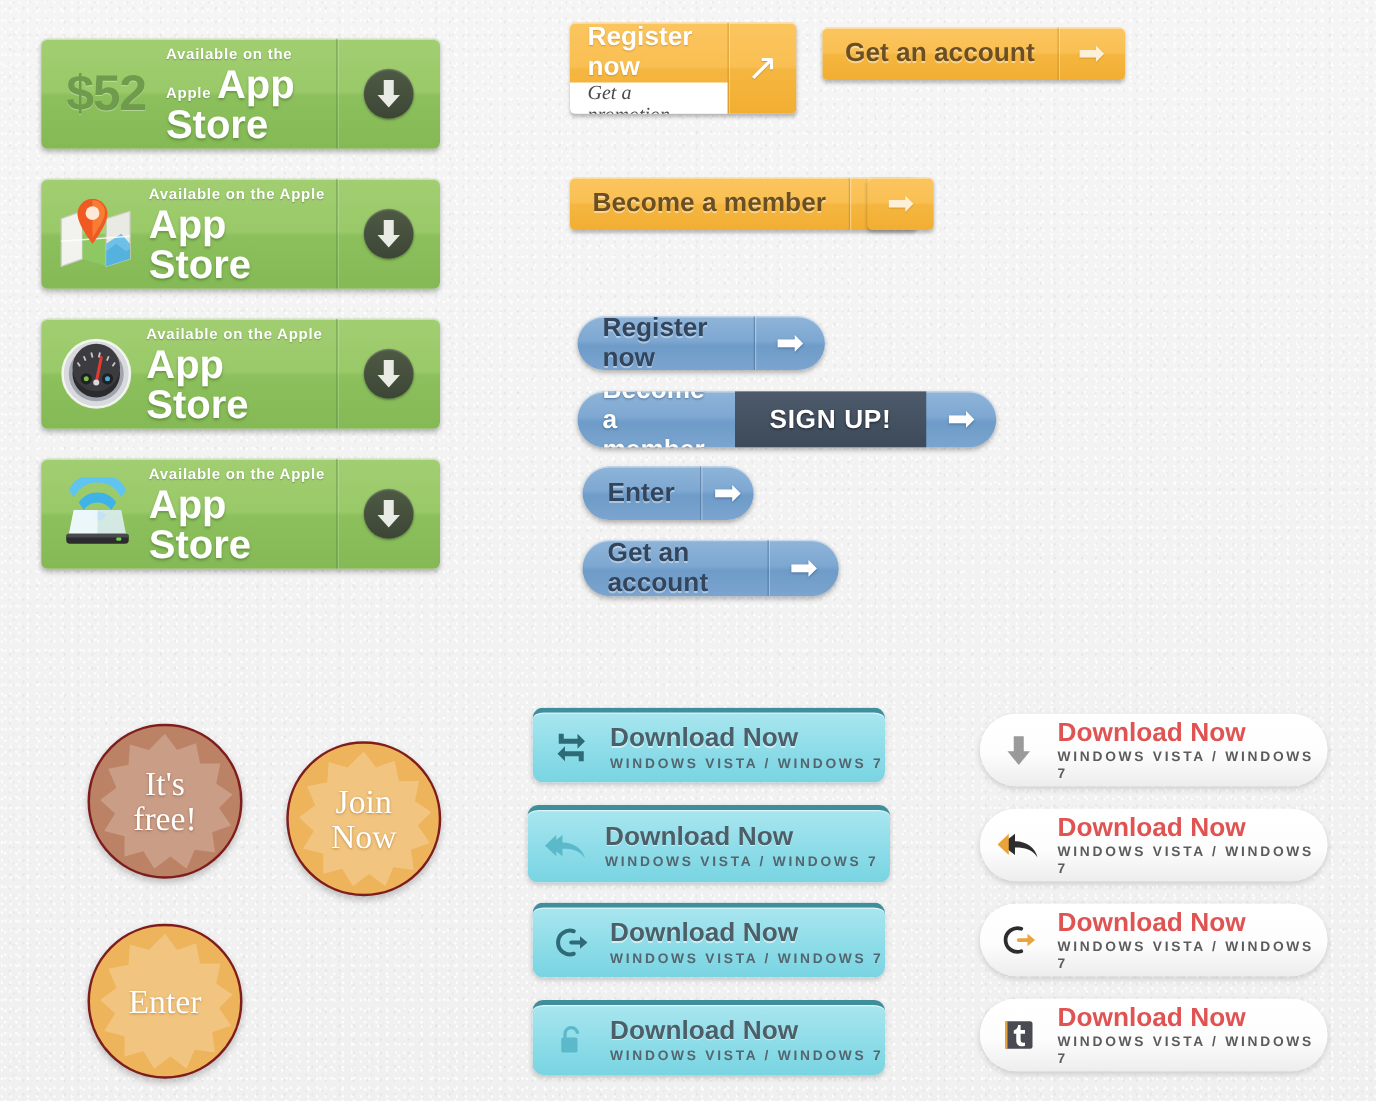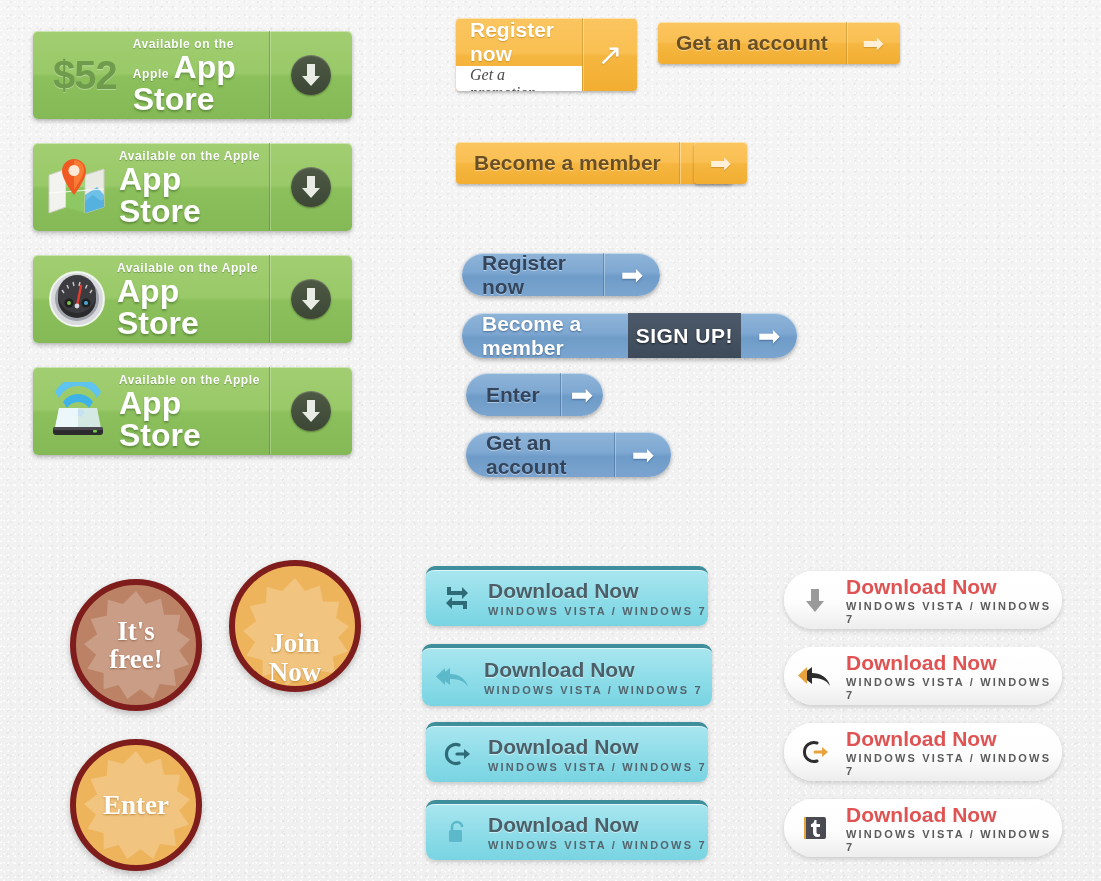--- a/index.html
+++ b/index.html
@@ -217,21 +217,21 @@
     box-shadow: 1px 0 0 rgba(255,255,255,0.3);
   }
   .bb-label.light {
     color: #ffffff;
     text-shadow: 0 1px 2px rgba(40,70,105,0.6);
     border-right: none; box-shadow: none;
   }
   .bb-mid {
     background: linear-gradient(180deg, #4c5a6b 0%, #3d4a59 100%);
     display: flex; align-items: center; justify-content: center;
-    padding: 0 8px;
+    padding: 0 28px;
     font-family: "Liberation Sans Narrow", "Liberation Sans", sans-serif;
     font-size: 21px; font-weight: bold;
     color: #ffffff;
     text-shadow: 0 1px 2px rgba(0,0,0,0.6);
     letter-spacing: 0.5px;
   }
   .bb-arrow {
     width: 56px;
     display: flex; align-items: center; justify-content: center;
   }
@@ -241,27 +241,26 @@
     text-shadow: 0 1px 2px rgba(45,80,120,0.6);
     font-family: "DejaVu Sans", sans-serif;
   }
 
   
   .badge {
     position: absolute;
     width: 120px; height: 120px;
     border-radius: 50%;
     background: #eeb45c;
-    border: 6px solid #7f1d1d;
+    border: 2px solid #7f1d1d;
     box-shadow: 0 3px 6px rgba(0,0,0,0.22);
     display: flex; align-items: center; justify-content: center;
     text-align: center;
     cursor: pointer;
     overflow: hidden;
-    font-weight: bold;
   }
   .badge .star {
     position: absolute;
     width: 108px; height: 108px;
     background: rgba(255,255,255,0.22);
     clip-path: polygon(
       50% 0%, 59% 12%, 73% 7%, 76% 22%, 91% 22%, 88% 37%, 100% 45%,
       90% 55%, 99% 68%, 85% 73%, 87% 88%, 72% 86%, 66% 100%, 54% 91%,
       42% 100%, 34% 87%, 20% 91%, 20% 76%, 5% 72%, 13% 59%, 2% 49%,
       14% 40%, 8% 26%, 23% 23%, 24% 8%, 38% 12%
@@ -518,21 +517,21 @@
   </div>
 
   <div class="badge brown" style="left:70px; top:579px;">
     <span class="star"></span>
     <span class="blabel">
       <span>It's</span><br>
       <span>free!</span>
     </span>
   </div>
 
-  <div class="badge" style="left:229px; top:560px;align-items:flex-end;">
+  <div class="badge" style="left:229px; top:593px;">
     <span class="star"></span>
     <span class="blabel">
       <span>Join</span><br>
       <span>Now</span>
     </span>
   </div>
 
   <div class="badge" style="left:70px; top:739px;">
     <span class="star"></span>
     <span class="blabel">Enter</span>

